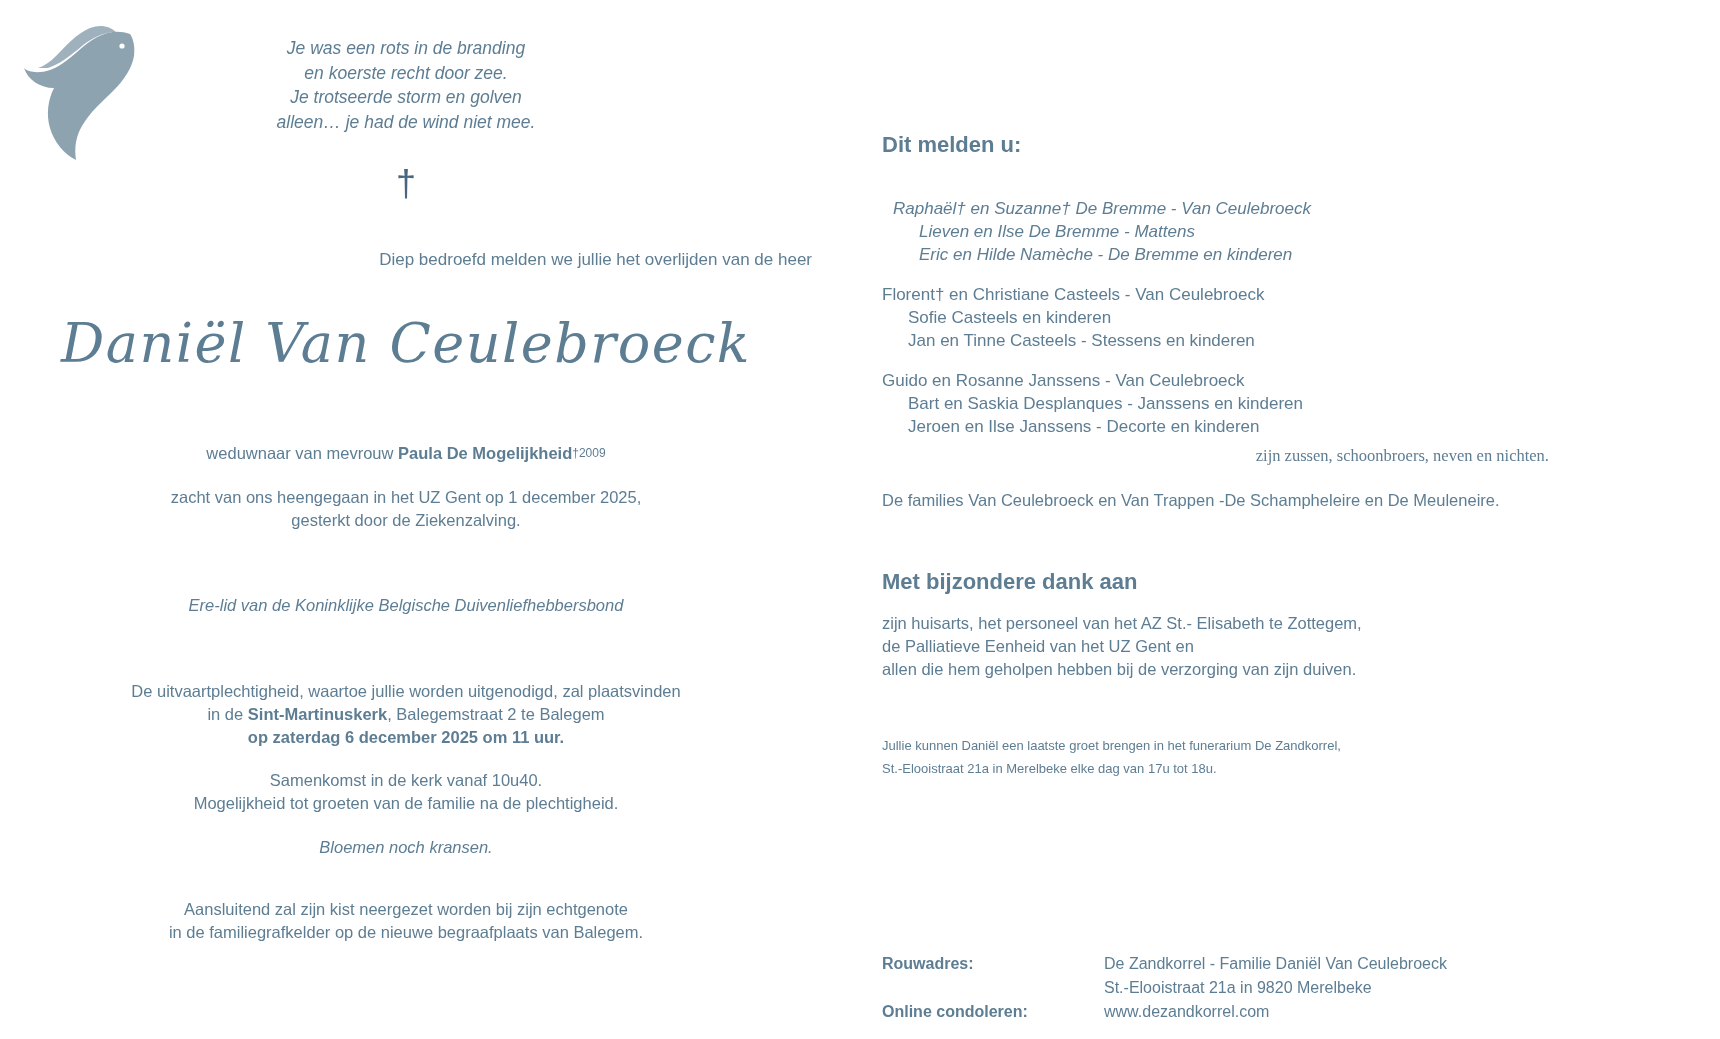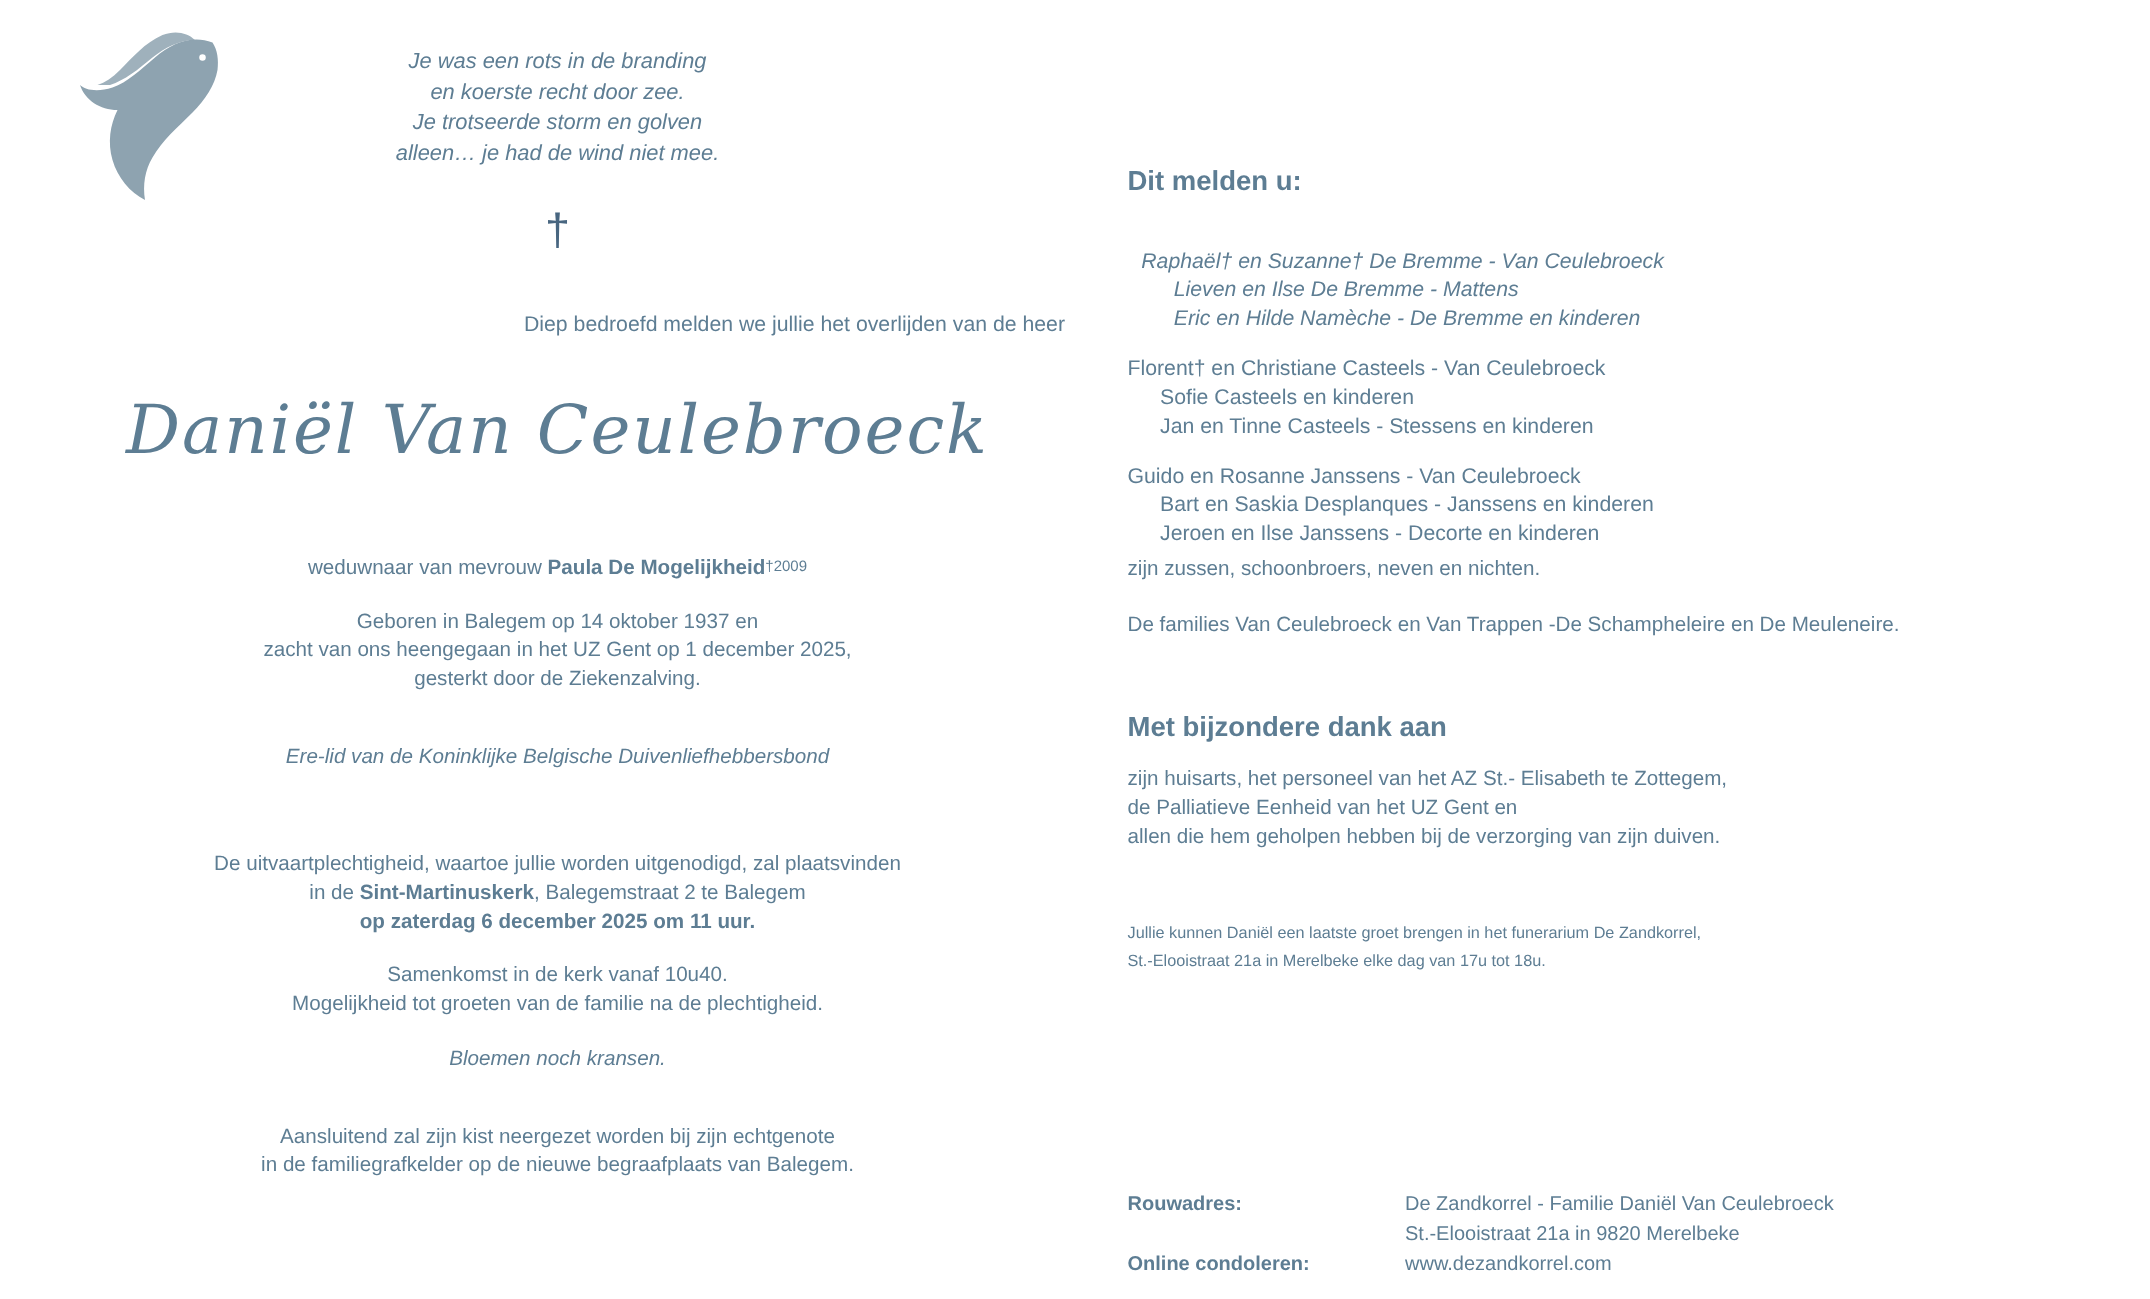--- a/index.html
+++ b/index.html
@@ -16,21 +16,20 @@
     color: #5d7d93;
   }
   .page {
     position: absolute;
     inset: 0;
     display: flex;
   }
   .col-left {
     width: 860px;
     position: relative;
-    margin-left: 40px;
   }
   .col-right {
     width: 860px;
     position: relative;
   }
 
   
   .dove {
     position: absolute;
     left: 18px;
@@ -157,22 +156,23 @@
   .r-abs { position: absolute; }
   .heading {
     font-weight: bold;
     font-size: 22px;
   }
   .fam-block { font-size: 17px; line-height: 23px; }
   .fam-block .lvl1 { margin-left: 0; }
   .fam-block .lvl2 { margin-left: 26px; }
   .sisters {
     font-size: 16.5px;
-    text-align: left;
+    text-align: right;
     width: 667px;
+    font-family: Liberation Serif, serif;
   }
   .families { font-size: 16.5px; line-height: 23px; }
   .thanks-body { font-size: 16.5px; line-height: 23px; }
   .farewell { font-size: 13px; line-height: 23px; }
 
   .addr-grid {
     position: absolute;
     left: 22px;
     top: 952px;
     width: 700px;
@@ -214,21 +214,20 @@
 
     <div class="announce">Diep bedroefd melden we jullie het overlijden van de heer</div>
 
     <div class="name">Daniël Van Ceulebroeck</div>
 
     <div class="spouse">
       <span>weduwnaar van mevrouw </span><b>Paula De Mogelijkheid</b><span class="dagger">†2009</span>
     </div>
 
     <div class="birth">
-      <div>Geboren in Balegem op 14 oktober 1937 en</div>
       <div>zacht van ons heengegaan in het UZ Gent op 1 december 2025,</div>
       <div>gesterkt door de Ziekenzalving.</div>
     </div>
 
     <div class="honor">Ere-lid van de Koninklijke Belgische Duivenliefhebbersbond</div>
 
     <div class="ceremony">
       <div>De uitvaartplechtigheid, waartoe jullie worden uitgenodigd, zal plaatsvinden</div>
       <div>
         <span>in de </span><b>Sint-Martinuskerk</b><span>, Balegemstraat 2 te Balegem</span>

